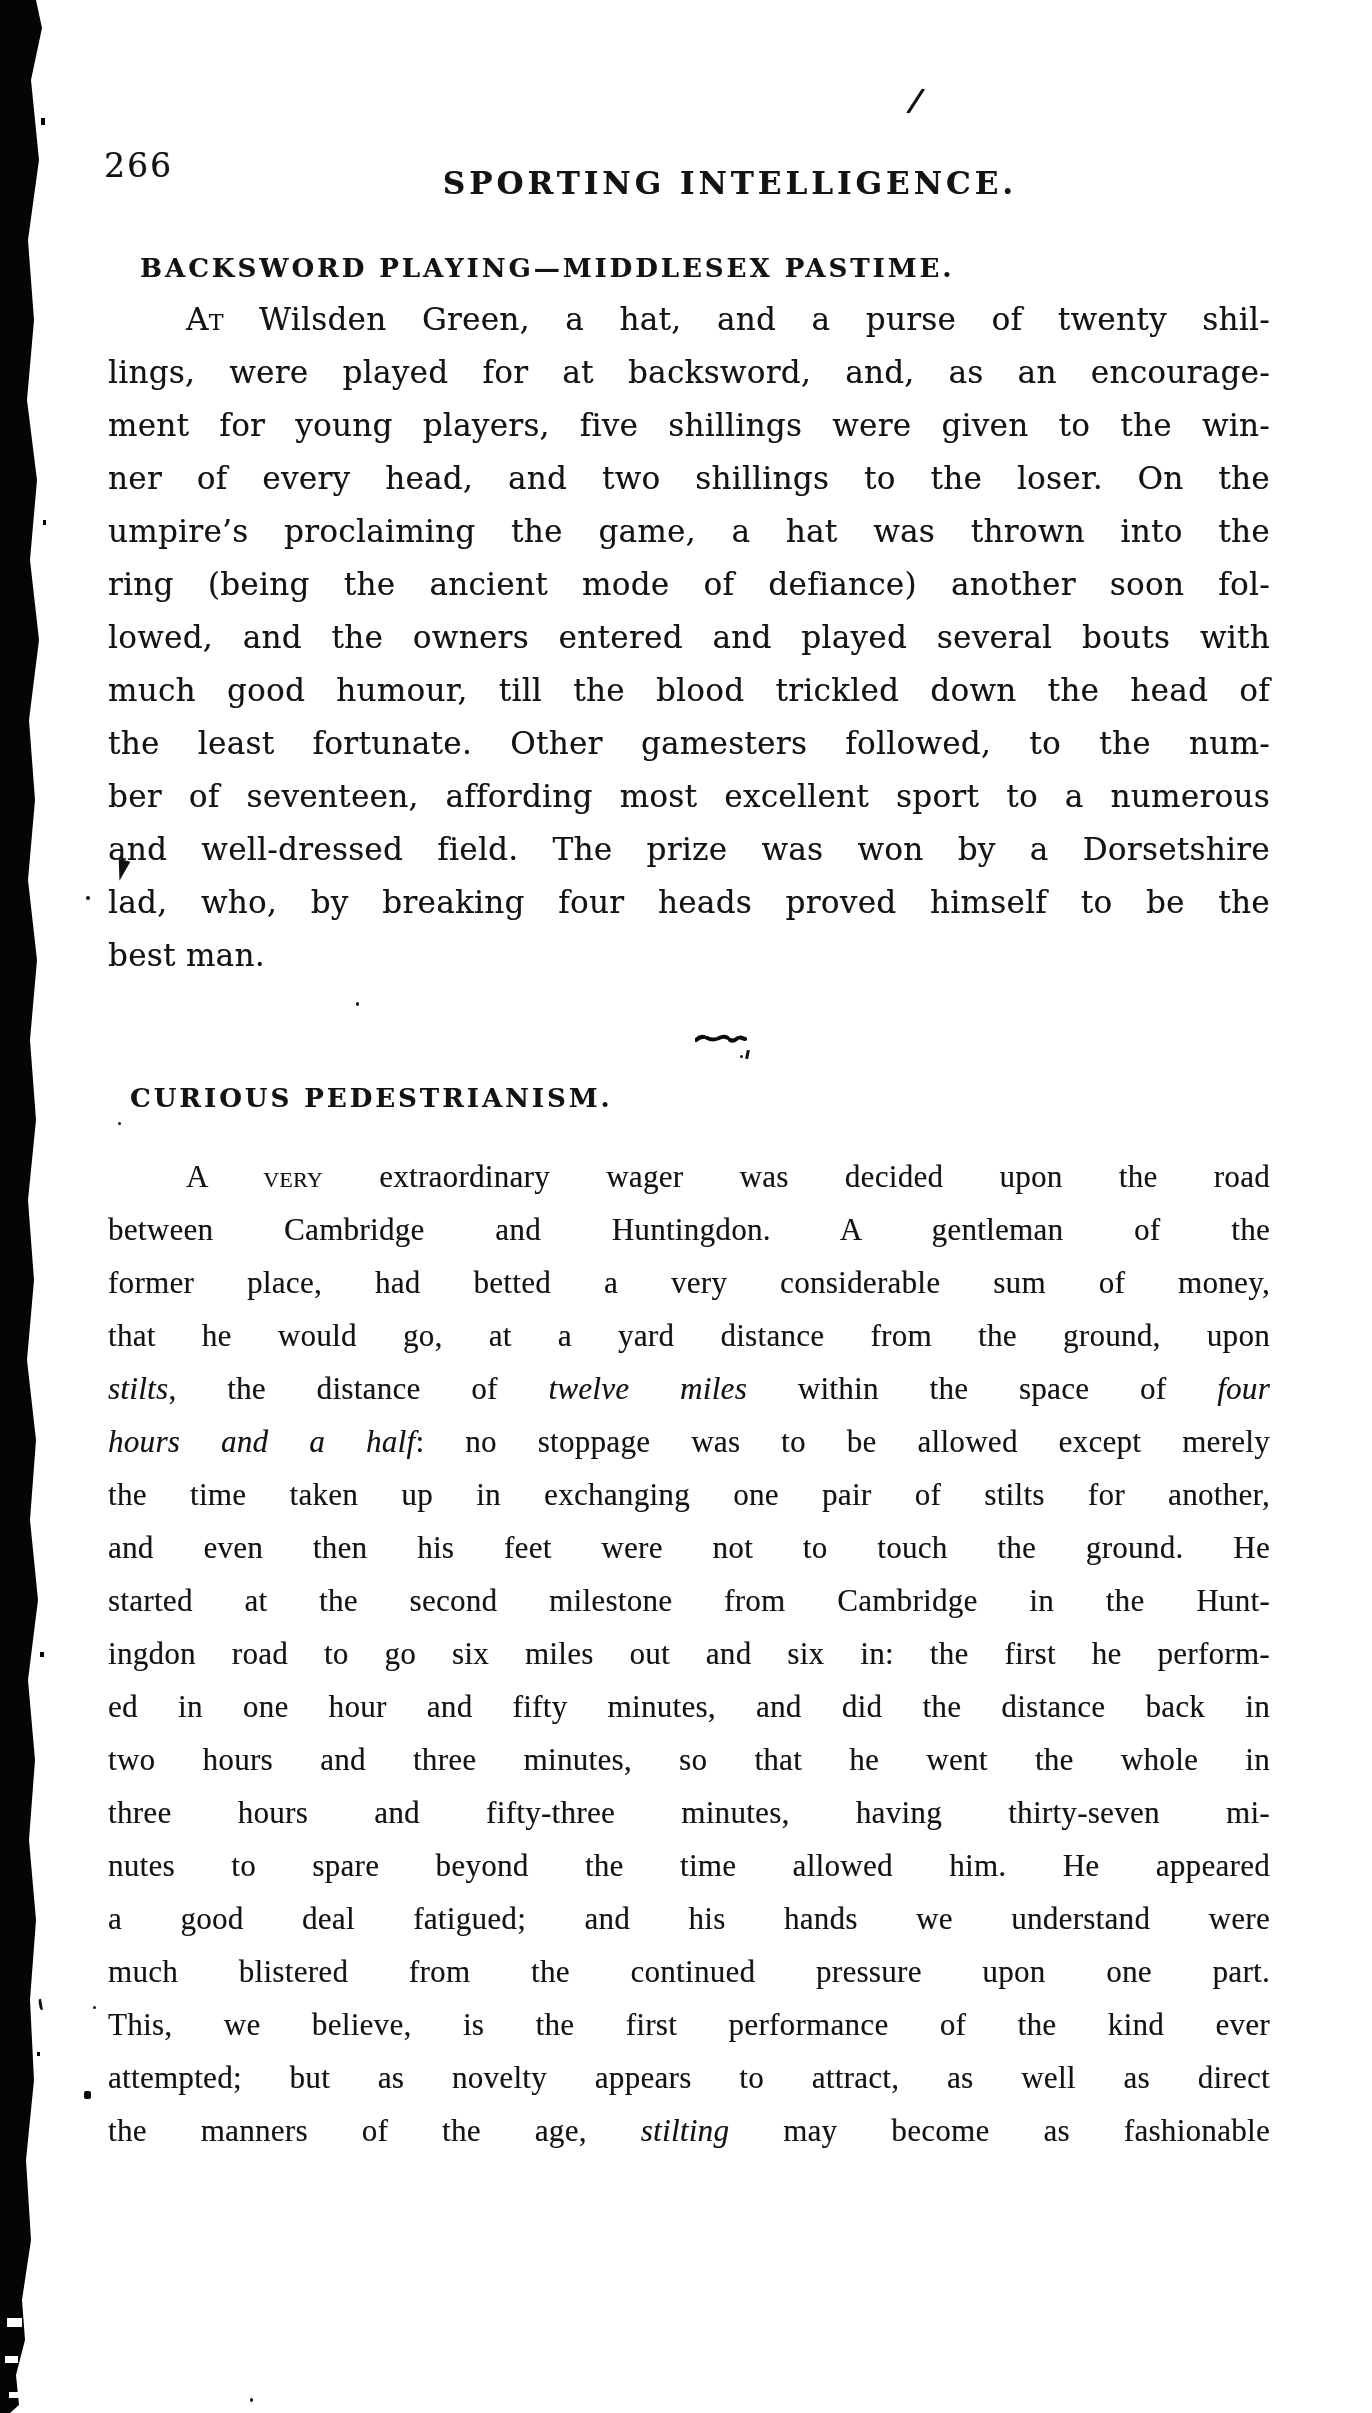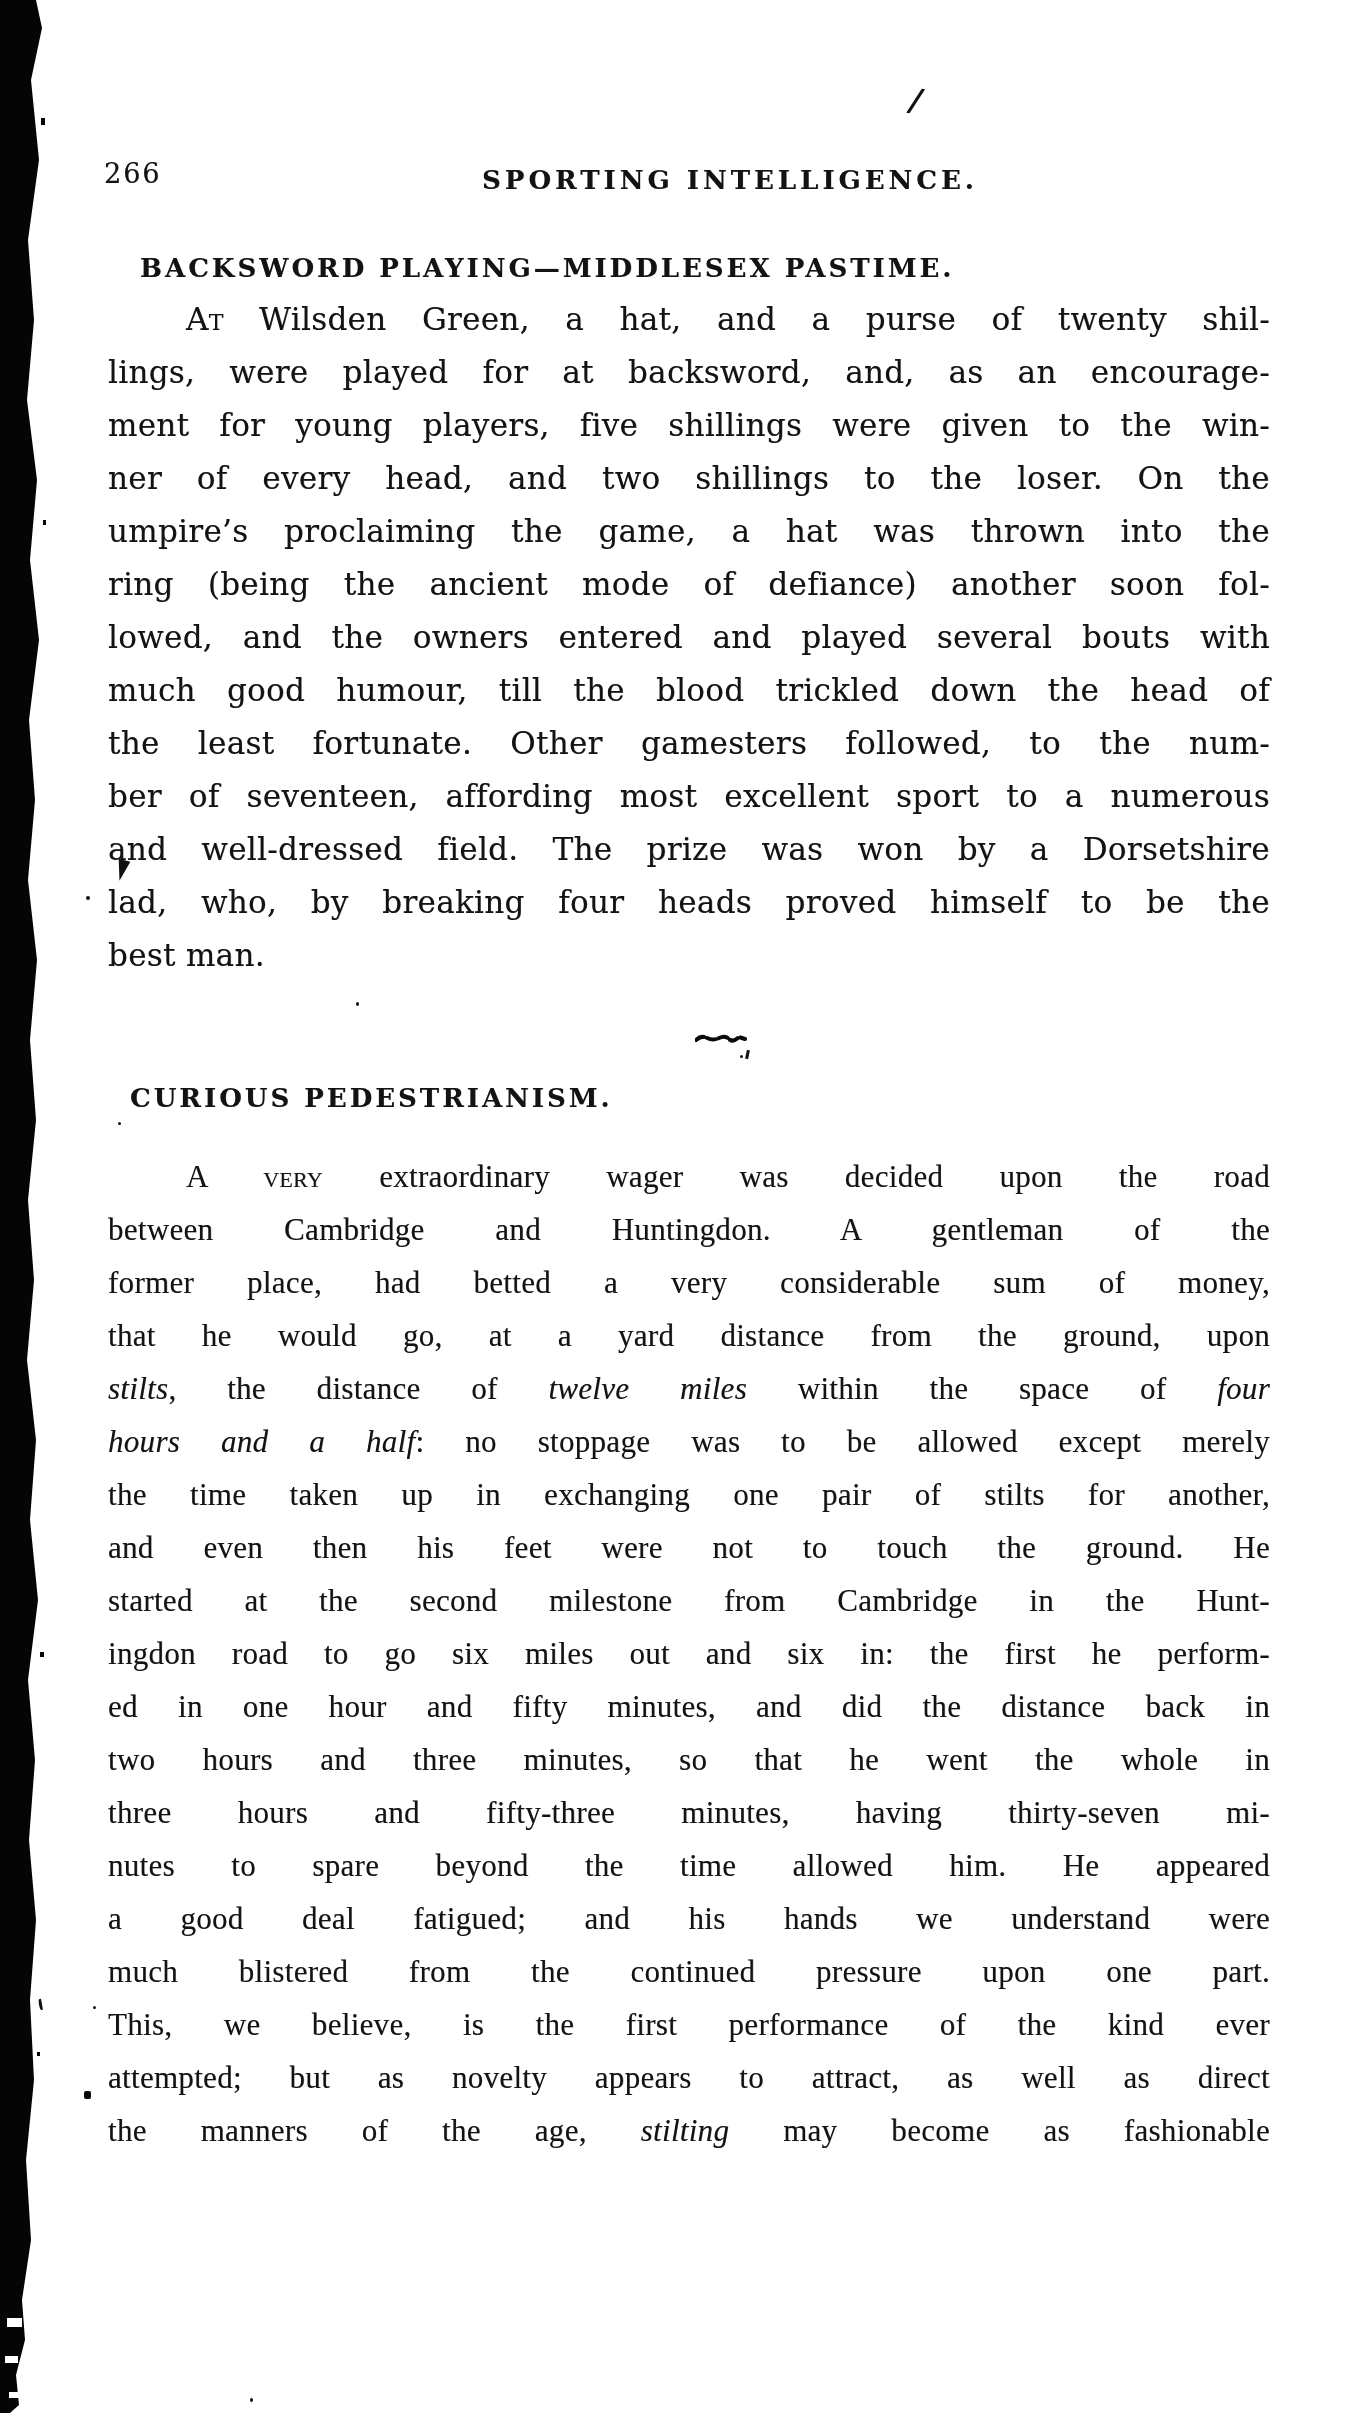--- a/index.html
+++ b/index.html
@@ -11,27 +11,27 @@
     overflow:hidden;
     position:relative;
   }
   .sheet { position:absolute; inset:0; background:#fff; }
 
   
   .binding { position:absolute; left:0; top:0; width:60px; height:2413px; }
 
   
   .page-number {
-    position:absolute; left:104px; top:158px;
-    font-size:27px; letter-spacing:2px;
+    position:absolute; left:104px; top:146px;
+    font-size:33px; letter-spacing:2px;
     text-shadow:0.4px 0.4px 0 rgba(0,0,0,0.45);
   }
   .running-head {
     position:absolute; left:150px; top:165px; width:1160px;
-    text-align:center; font-size:26px; font-weight:bold;
+    text-align:center; font-size:31px; font-weight:bold;
     letter-spacing:4px;
     text-shadow:0.3px 0.3px 0 rgba(0,0,0,0.4);
   }
 
   
   .art-heading {
     position:absolute; width:1160px; margin:0;
     text-align:left; font-size:26px; font-weight:bold;
     letter-spacing:3px;
     text-shadow:0.3px 0.3px 0 rgba(0,0,0,0.4);

